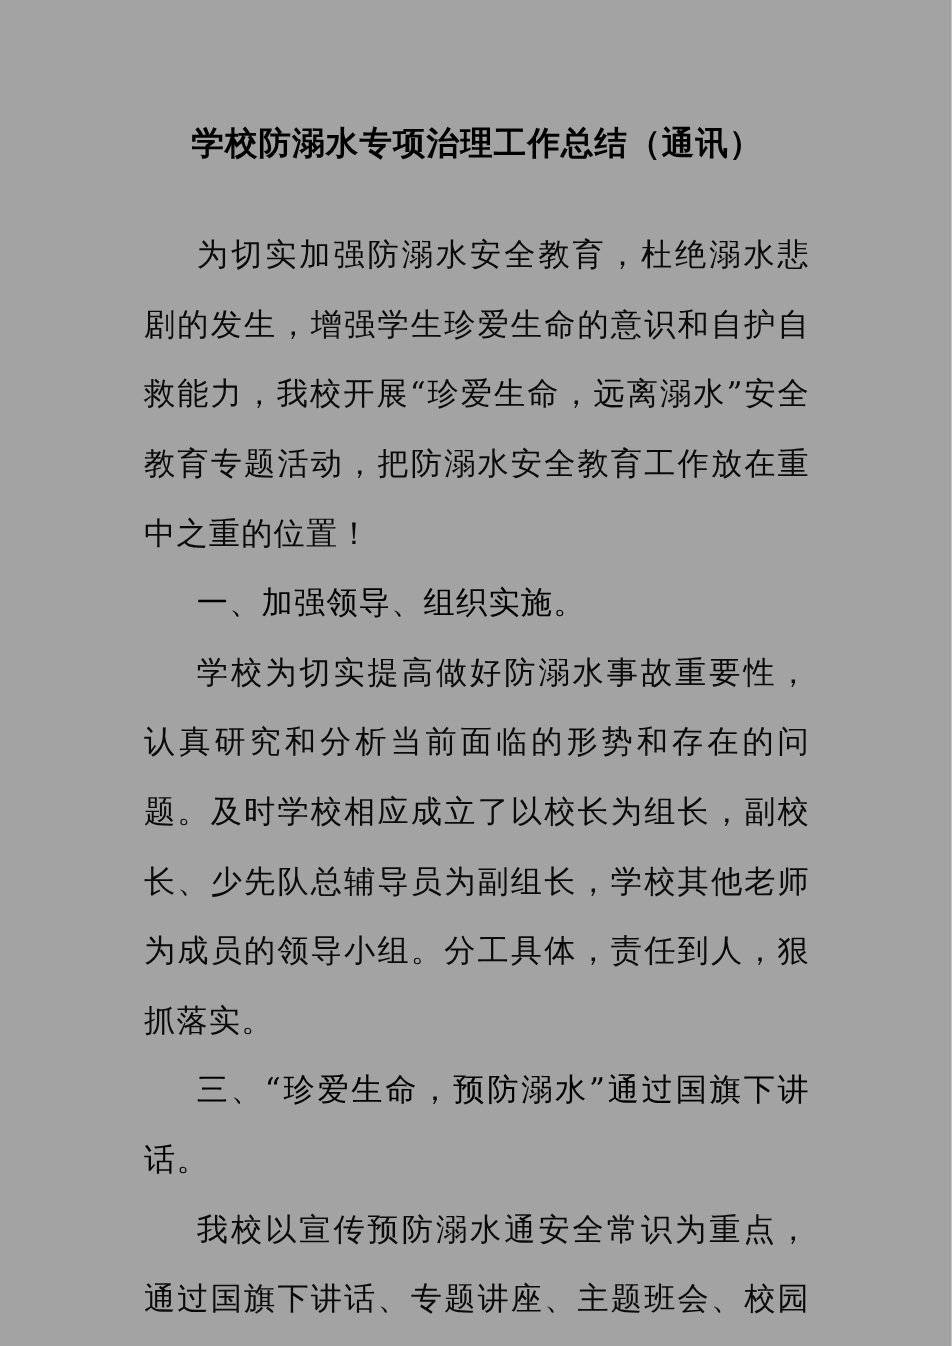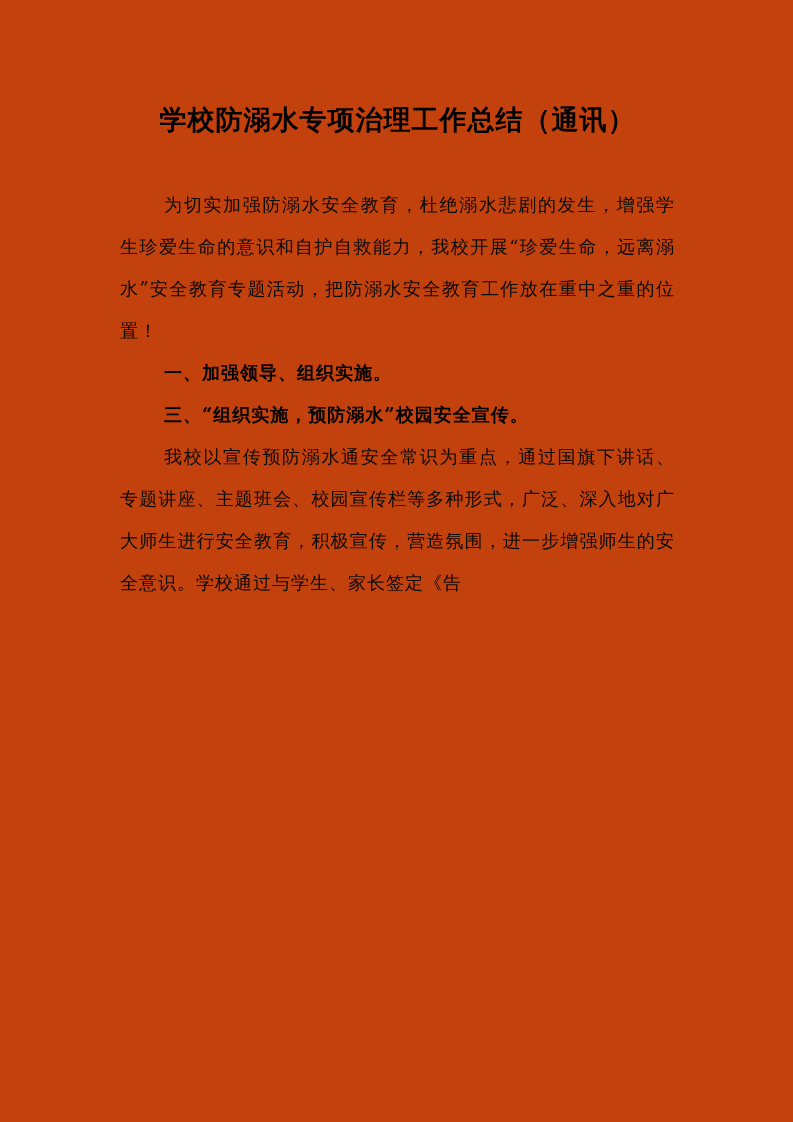--- a/index.html
+++ b/index.html
@@ -9,57 +9,58 @@
   }
   body {
     width: 793px;
     height: 1122px;
     overflow: hidden;
   }
   .page {
     width: 793px;
     height: 1122px;
     box-sizing: border-box;
-    background: #c2410c;
+    background: #a3a3a3;
     padding: 100px 118px 0 120px;
     color: #000000;
     font-family: "DejaVu Serif", "Liberation Serif", serif;
   }
   .doc-title {
     font-size: 27px;
     font-weight: bold;
     text-align: center;
     line-height: 40px;
     margin: 0 0 44px 0;
     letter-spacing: 1px;
     color: #000000;
   }
   .para {
-    font-size: 18px;
-    line-height: 42px;
+    font-size: 26px;
+    line-height: 58px;
     margin: 0;
     text-align: justify;
     text-indent: 44px;
     letter-spacing: 1px;
     color: #0a0a0a;
   }
   .para.heading {
-    font-weight: bold;
+    font-weight: normal;
     color: #000000;
   }
 </style>
 </head>
 <body>
 
 <div class="page">
   <h1 class="doc-title">学校防溺水专项治理工作总结（通讯）</h1>
 
   <p class="para body">为切实加强防溺水安全教育，杜绝溺水悲剧的发生，增强学生珍爱生命的意识和自护自救能力，我校开展“珍爱生命，远离溺水”安全教育专题活动，把防溺水安全教育工作放在重中之重的位置！</p>
 
   <p class="para heading">一、加强领导、组织实施。</p>
 
+  <p class="para body">学校为切实提高做好防溺水事故重要性，认真研究和分析当前面临的形势和存在的问题。及时学校相应成立了以校长为组长，副校长、少先队总辅导员为副组长，学校其他老师为成员的领导小组。分工具体，责任到人，狠抓落实。</p>
 
 
 
-  <p class="para heading">三、“组织实施，预防溺水”校园安全宣传。</p>
+  <p class="para heading">三、“珍爱生命，预防溺水”通过国旗下讲话。</p>
 
   <p class="para body">我校以宣传预防溺水通安全常识为重点，通过国旗下讲话、专题讲座、主题班会、校园宣传栏等多种形式，广泛、深入地对广大师生进行安全教育，积极宣传，营造氛围，进一步增强师生的安全意识。学校通过与学生、家长签定《告</p>
 </div>
 
 </body></html>

